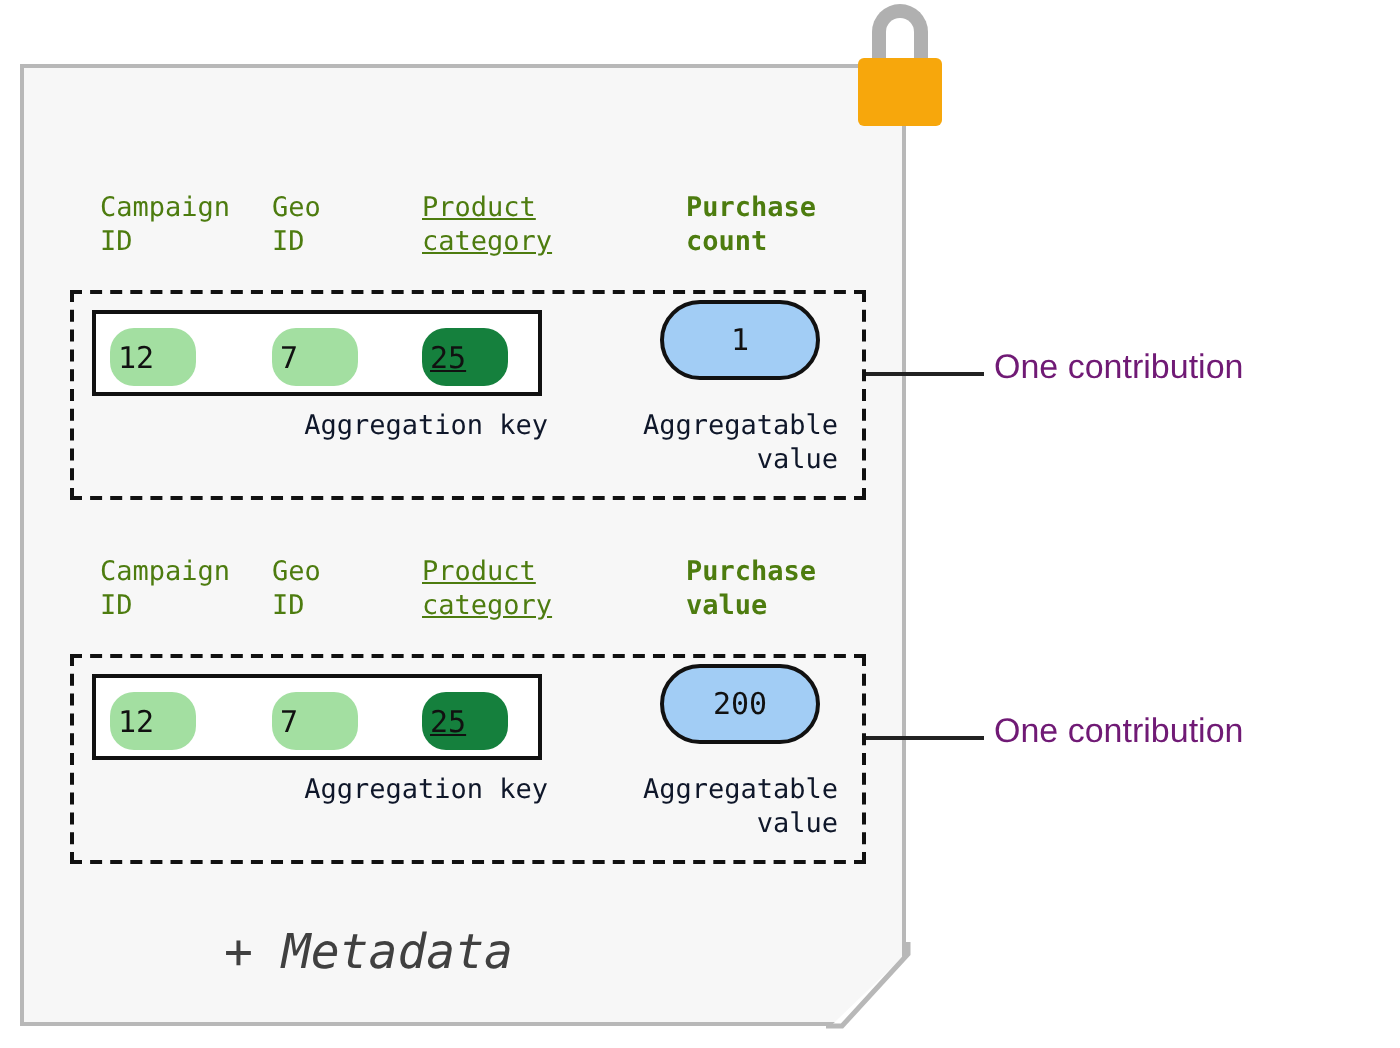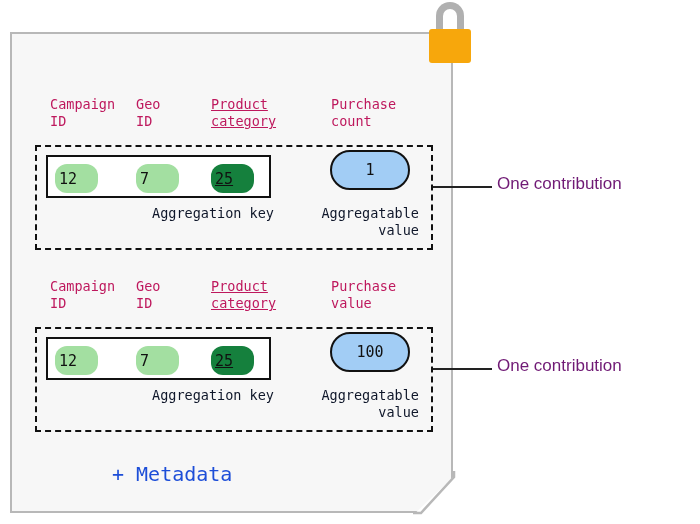--- a/index.html
+++ b/index.html
@@ -78,27 +78,27 @@
   .col-headers {
     position: relative;
     height: 46px;
     width: 398px;
   }
   .col-header {
     position: absolute;
     top: 0;
     font-size: 13.5px;
     line-height: 17px;
-    color: #be185d;
+    color: #4d7c0f;
     white-space: pre-line;
   }
   .col-header.h-campaign { left: 15px; }
   .col-header.h-geo      { left: 101px; }
   .col-header.h-product  { left: 176px; text-decoration: underline; }
-  .col-header.h-purchase { left: 296px; font-weight: normal; }
+  .col-header.h-purchase { left: 308px; font-weight: bold; }
 
   .dashed-box {
     position: absolute;
     left: 0px;
     width: 398px;
     height: 105px;
     border: 2px dashed #111111;
     box-sizing: border-box;
   }
   .contribution.first .dashed-box { top: 49px; }
@@ -186,23 +186,24 @@
     white-space: nowrap;
   }
   .side-label.s1 { left: 497px; top: 174px; }
   .side-label.s2 { left: 497px; top: 356px; }
 
   
   .metadata {
     position: absolute;
     left: 112px;
     top: 462px;
-    font-size: 20px;
-    color: #1d4ed8;
+    font-size: 24px;
+    color: #404040;
     white-space: nowrap;
+    font-style: italic;
   }
 </style>
 </head>
 <body>
 
 <div id="canvas">
 
   <div class="doc-sheet"></div>
   <svg class="doc-fold-edge" viewBox="0 0 52 50" xmlns="http://www.w3.org/2000/svg">
     <path d="M 45 2 L 45 8 L 12 44 L 4 44" fill="none" stroke="#b8b8b8" stroke-width="2.5"></path>
@@ -256,21 +257,21 @@
 
     <div class="dashed-box">
       <div class="keybox">
         <div class="key-cell c1">12</div>
         <div class="key-cell c2">7</div>
         <div class="key-cell c3">
           <span>25</span>
         </div>
       </div>
 
-      <div class="pill">100</div>
+      <div class="pill">200</div>
 
       <div class="anno agg-key">Aggregation key</div>
       <div class="anno agg-value" style="white-space: pre-line;">Aggregatable
 value</div>
     </div>
   </div>
 
   <div class="leader l1"></div>
   <div class="side-label s1">One contribution</div>
 

